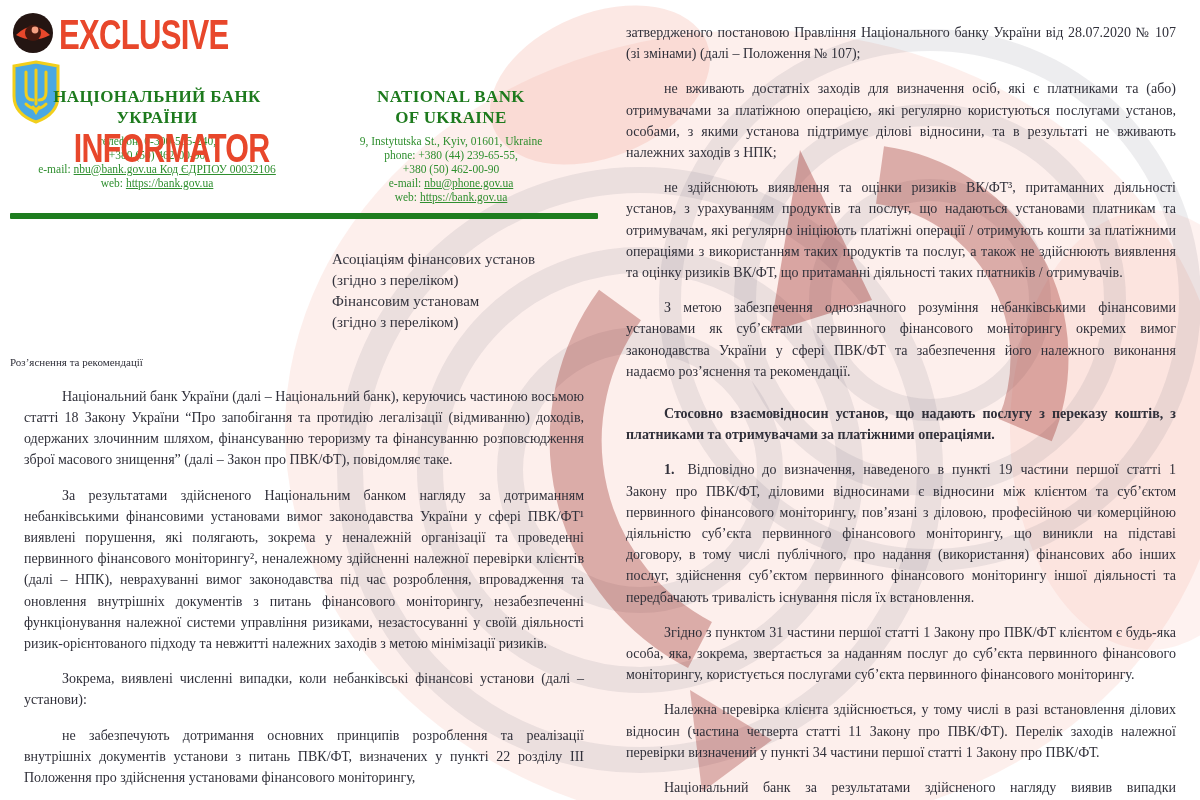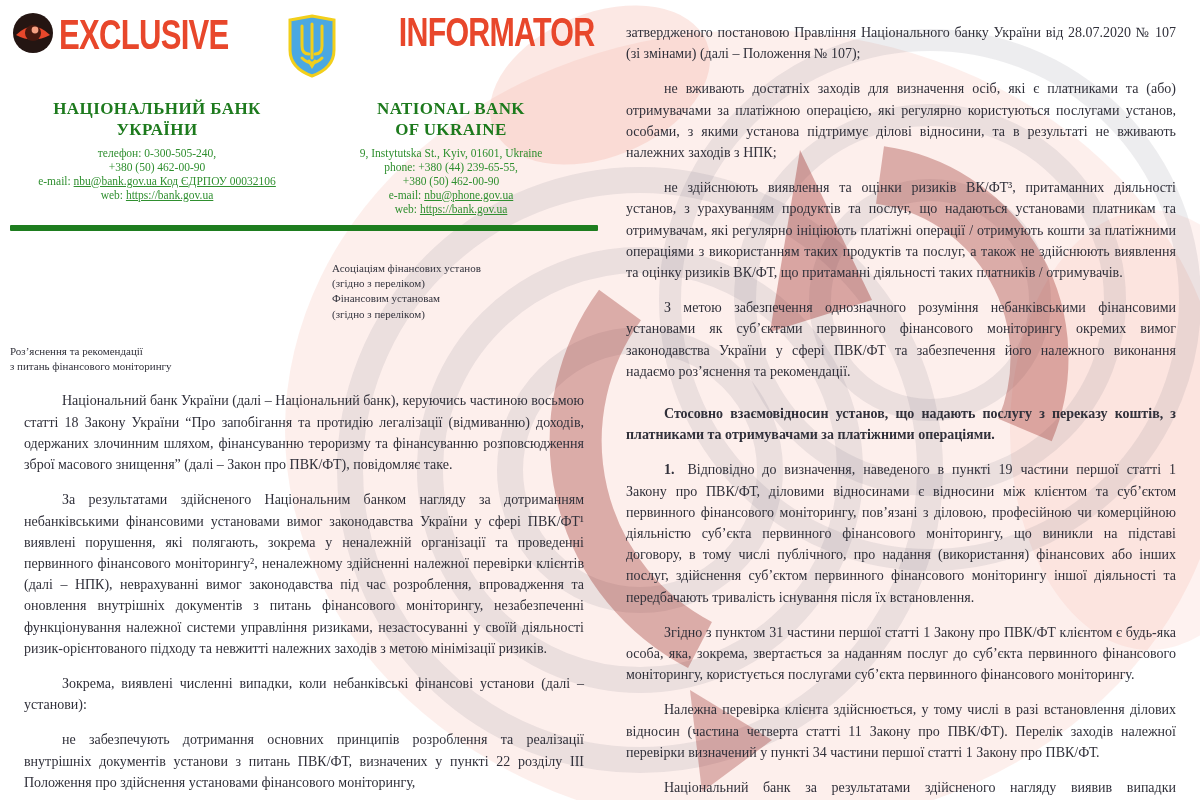--- a/index.html
+++ b/index.html
@@ -14,43 +14,43 @@
   .watermark { position: absolute; inset: 0; z-index: 0; pointer-events: none; }
   .page {
     position: relative; z-index: 1;
     display: flex; gap: 14px;
     padding: 6px 10px 0 10px;
   }
   .col-left { width: 588px; flex: none; }
   .col-right { width: 578px; flex: none; padding-top: 2px; }
 
   
-  .logo-row { display: flex; align-items: flex-start; justify-content: space-between; height: 74px; padding: 6px 4px 0 2px; }
+  .logo-row { display: flex; align-items: flex-start; justify-content: space-between; height: 74px; padding: 6px 4px 0 2px; flex-direction: column; }
   .exclusive-logo { display: flex; align-items: center; gap: 5px; }
   .brand-text {
     font-family: "Liberation Sans", sans-serif;
     font-weight: 800; color: #e8472b; line-height: 1; letter-spacing: -1px;
     white-space: nowrap;
   }
   .exclusive-text { font-size: 42px; transform: scaleX(0.74); transform-origin: left center; }
   .informator-text { font-size: 40px; transform: scaleX(0.76); transform-origin: right center; }
   .trident-box { margin-top: 2px; }
 
   
-  .bank-names { display: flex; margin-top: 12px; }
+  .bank-names { display: flex; }
   .bank-names > div { width: 50%; text-align: center; }
   .bank-name {
     font-weight: bold; color: #1d7a1d; font-size: 17px; line-height: 1.25; letter-spacing: 0.4px;
   }
   .contacts { display: flex; margin-top: 5px; }
   .contact-block { width: 50%; text-align: center; font-size: 11.5px; line-height: 1.22; color: #2f8f2f; }
   .contact-block .u { text-decoration: underline; color: inherit; }
   .green-bar { height: 6px; background: #1e7d1f; margin-top: 9px; border-radius: 1px; }
 
-  .addressee { margin: 30px 0 0 322px; font-size: 11px; line-height: 1.4; color: #33333d; }
+  .addressee { margin: 30px 0 0 322px; font-size: 15px; line-height: 1.4; color: #33333d; }
   .doc-title { margin-top: 22px; font-size: 11px; line-height: 1.38; }
 
   .para {
     font-size: 14px; line-height: 21.2px;
     text-align: justify; text-indent: 38px; margin: 14px;
   }
   .para.flush { text-indent: 0; }
   .para.bold { font-weight: bold; }
   .para.gap-top { margin-top: 21px; }
   .p1-gap { margin-top: 16px; }
@@ -143,21 +143,20 @@
 
     <div class="addressee">
       <div>Асоціаціям фінансових установ</div>
       <div>(згідно з переліком)</div>
       <div>Фінансовим установам</div>
       <div>(згідно з переліком)</div>
     </div>
 
     <div class="doc-title">
       <div>Роз’яснення та рекомендації</div>
-      <div>з питань фінансового моніторингу</div>
     </div>
 
     <p class="para p1-gap">Національний банк України (далі – Національний банк), керуючись частиною восьмою статті 18 Закону України “Про запобігання та протидію легалізації (відмиванню) доходів, одержаних злочинним шляхом, фінансуванню тероризму та фінансуванню розповсюдження зброї масового знищення” (далі – Закон про ПВК/ФТ), повідомляє таке.</p>
     <p class="para">За результатами здійсненого Національним банком нагляду за дотриманням небанківськими фінансовими установами вимог законодавства України у сфері ПВК/ФТ¹ виявлені порушення, які полягають, зокрема у неналежній організації та проведенні первинного фінансового моніторингу², неналежному здійсненні належної перевірки клієнтів (далі – НПК), неврахуванні вимог законодавства під час розроблення, впровадження та оновлення внутрішніх документів з питань фінансового моніторингу, незабезпеченні функціонування належної системи управління ризиками, незастосуванні у своїй діяльності ризик-орієнтованого підходу та невжитті належних заходів з метою мінімізації ризиків.</p>
     <p class="para">Зокрема, виявлені численні випадки, коли небанківські фінансові установи (далі – установи):</p>
     <p class="para">не забезпечують дотримання основних принципів розроблення та реалізації внутрішніх документів установи з питань ПВК/ФТ, визначених у пункті 22 розділу III Положення про здійснення установами фінансового моніторингу,</p>
   </div>
 
   <div class="col-right">
     <p class="para flush">затвердженого постановою Правління Національного банку України від 28.07.2020 № 107 (зі змінами) (далі – Положення № 107);</p>

